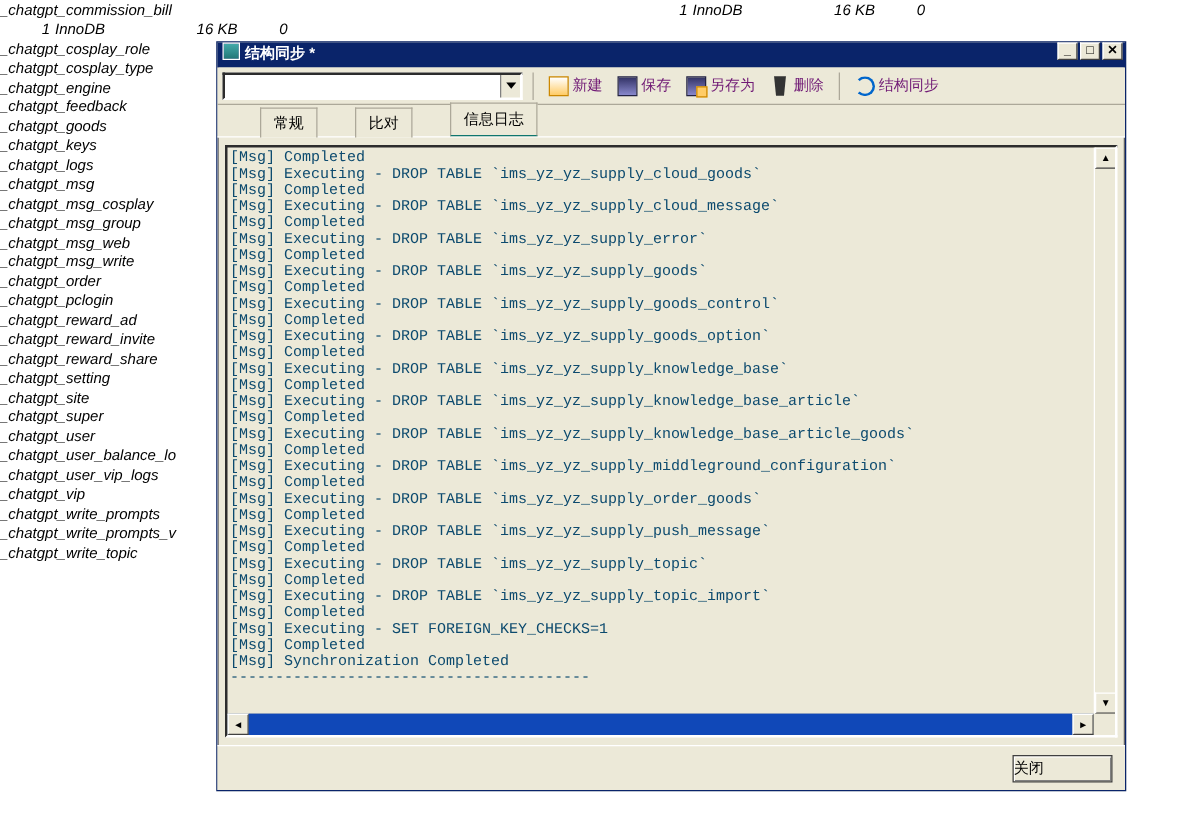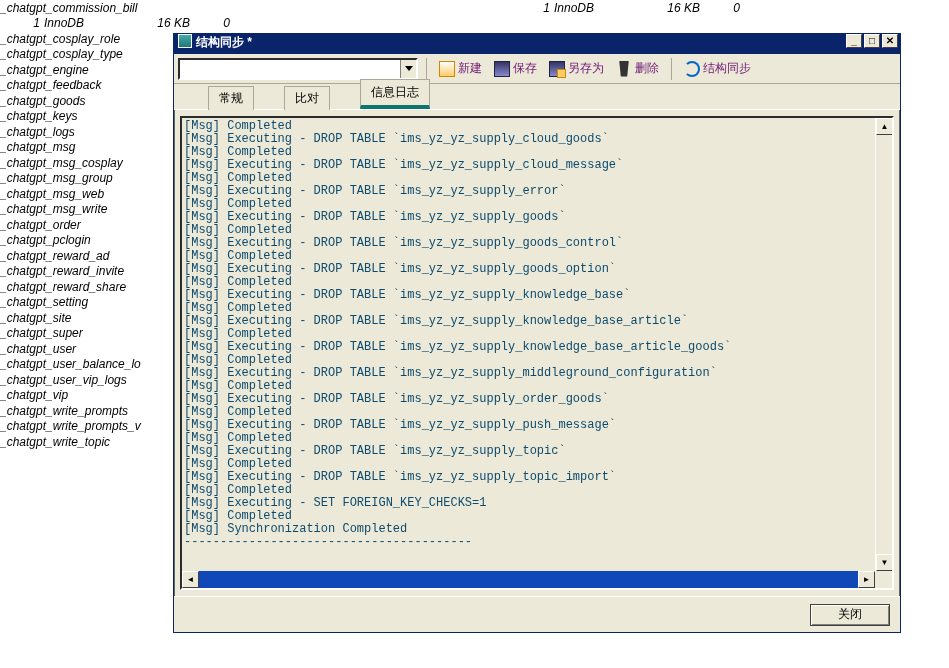--- a/index.html
+++ b/index.html
@@ -107,21 +107,21 @@
   .tab {
     padding: 3px 10px;
     border: 1px solid #aca899;
     border-bottom: none;
     background:#ECE9D8;
     margin-right: 2px;
     position:relative; top:1px;margin-left:28px;
   }
   .tab.active {
     background:#ECE9D8;
-    border-bottom:4px solid #0f766e;
+    border-bottom:1px solid #0f766e;
     top:0;
     padding-top:4px; padding-bottom:4px;
   }
   .content {
     flex:1;
     padding: 6px;
     display:flex; flex-direction:column;
   }
   .logbox {
     flex:1;
@@ -164,21 +164,21 @@
     background:#ECE9D8;
     border-top:1px solid #fff;
     display:flex; justify-content:flex-end; align-items:center;
     padding-right: 10px;
   }
   .btn {
     width: 80px; height:22px;
     background:#ECE9D8;
     border:1px solid #404040;
     box-shadow: inset 1px 1px 0 #fff, inset -1px -1px 0 #808080;
-    display:flex;align-items:center;justify-content:center;
+    display:flex;align-items:center;
   }
   .tri-down{width:0;height:0;border-left:4px solid transparent;border-right:4px solid transparent;border-top:5px solid #000;}
 </style>
 </head>
 <body>
 
 <div class="bg-table" id="bg-table">
     <div class="bg-row"><span class="bg-c0">_chatgpt_commission_bill</span><span class="bg-c1">1</span><span class="bg-c2">InnoDB</span><span class="bg-c3">16 KB</span><span class="bg-c4">0</span></div>
     <div class="bg-row"><span class="bg-c1">1</span><span class="bg-c2">InnoDB</span><span class="bg-c3">16 KB</span><span class="bg-c4">0</span></div>
     <div class="bg-row"><span class="bg-c0">_chatgpt_cosplay_role</span></div>

